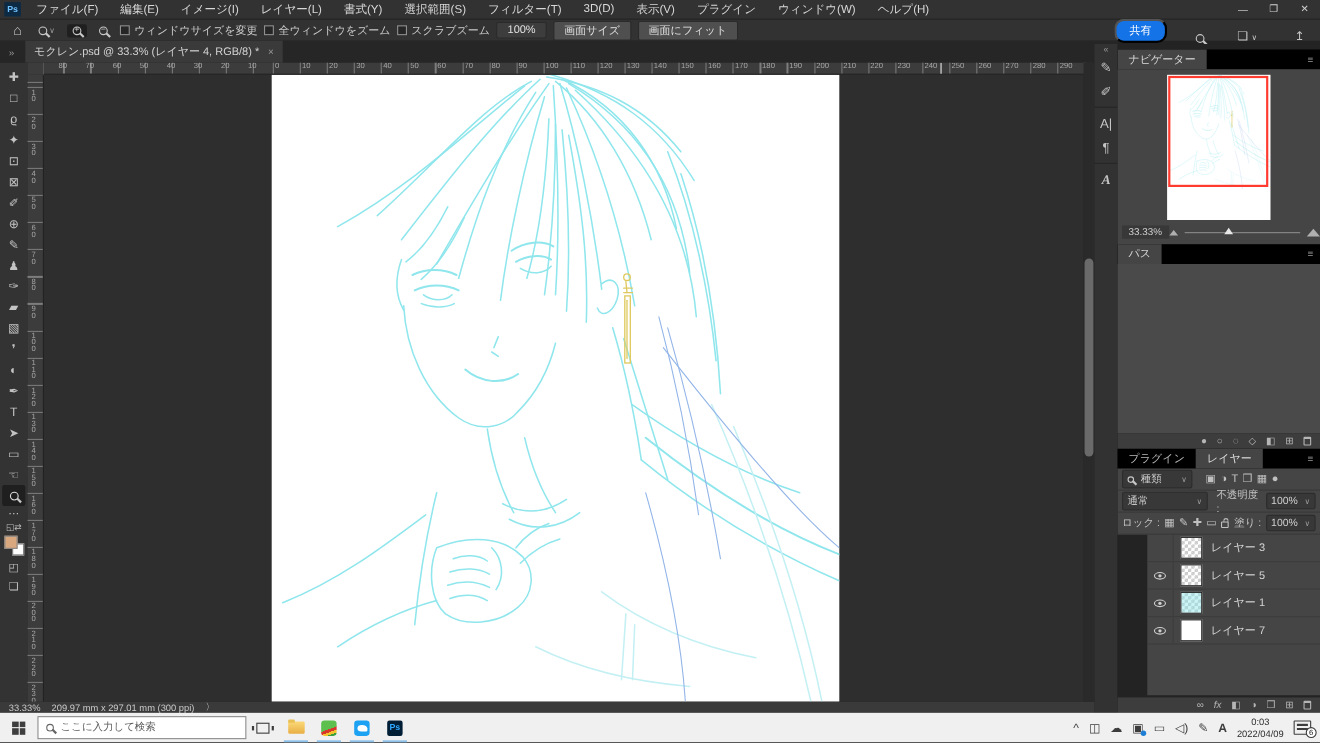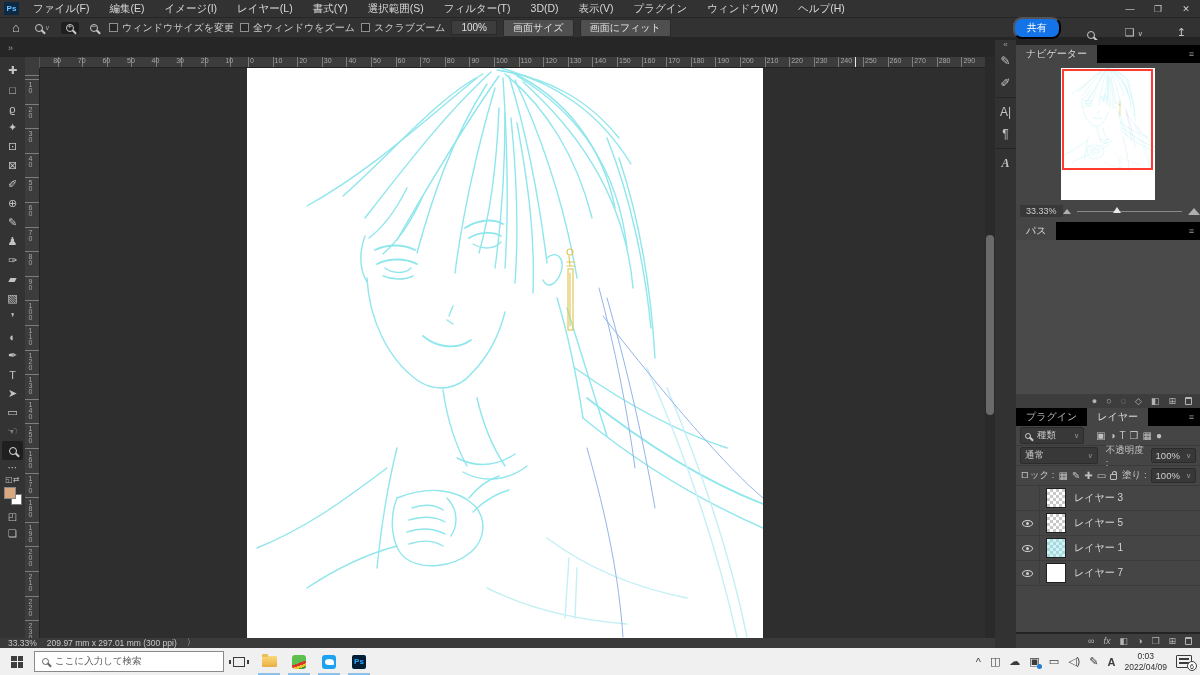--- a/index.html
+++ b/index.html
@@ -125,21 +125,21 @@
   #layers-panel { position:absolute; left:0; top:368px; width:184px; height:240px; }
   .ctl-row { display:flex; align-items:center; color:#c5c5c5; font-size:9.5px; background:#454545;
     height:20px; padding:0 4px; gap:4px; border-bottom:1px solid #3a3a3a; }
   .dd { background:#383838; border:1px solid #2c2c2c; border-radius:2px; padding:1px 4px;
     display:flex; align-items:center; gap:6px; color:#cfcfcf; }
   .dd .car { font-size:7px; color:#9a9a9a; }
   .mini-icon { font-size:10px; color:#c0c0c0; }
   .mini-lock { width:7px; height:6px; border:1px solid #c0c0c0; border-radius:1px; position:relative; margin-top:3px; }
   .mini-lock::before { content:""; position:absolute; left:1px; top:-4px; width:3px; height:3px;
     border:1px solid #c0c0c0; border-bottom:none; border-radius:3px 3px 0 0; }
-  #layer-list { background:#454545; height:146px; overflow:hidden; }
+  #layer-list { background:#454545; height:146px; overflow:hidden;margin-left:27px; }
   .layer-row { height:25px; display:flex; align-items:center; border-bottom:1px solid #3c3c3c; color:#d5d5d5; font-size:10px; }
   .layer-row.selected { background:#6a6a6a; }
   .eye-cell { width:24px; display:flex; align-items:center; justify-content:center; border-right:1px solid #3c3c3c; align-self:stretch; }
   .eye { width:11px; height:7px; border:1px solid #d0d0d0; border-radius:50%; position:relative; }
   .eye::after { content:""; position:absolute; left:3px; top:1px; width:3px; height:3px; background:#d0d0d0; border-radius:50%; }
   .thumb { width:20px; height:20px; margin:0 8px 0 6px; border:1px solid #202020; background:#fff; }
   .thumb.checker, .thumb.checker-cyan {
     background-color:#fff;
     background-image:linear-gradient(45deg,#c9c9c9 25%,transparent 25%,transparent 75%,#c9c9c9 75%),
                      linear-gradient(45deg,#c9c9c9 25%,transparent 25%,transparent 75%,#c9c9c9 75%);
@@ -241,20 +241,24 @@
     <div id="opt-right">
       <button id="share-btn">共有</button>
       <span class="mag"></span>
       <span class="opt-icon">❏ <span style="font-size:7px;">∨</span></span>
       <span class="opt-icon">↥</span>
     </div>
   </div>
 
   <div id="tabbar" class="abs">
     <span id="tab-overflow">»</span>
+    <div id="doc-tab">
+      <span>モクレン.psd @ 33.3% (レイヤー 4, RGB/8) *</span>
+      <span class="close">×</span>
+    </div>
   </div>
 
   <div id="toolbar" class="abs">
     <div id="tool-list">
         <div class="tool">✚</div>
         <div class="tool">□</div>
         <div class="tool">ϱ</div>
         <div class="tool">✦</div>
         <div class="tool">⊡</div>
         <div class="tool">⊠</div>

